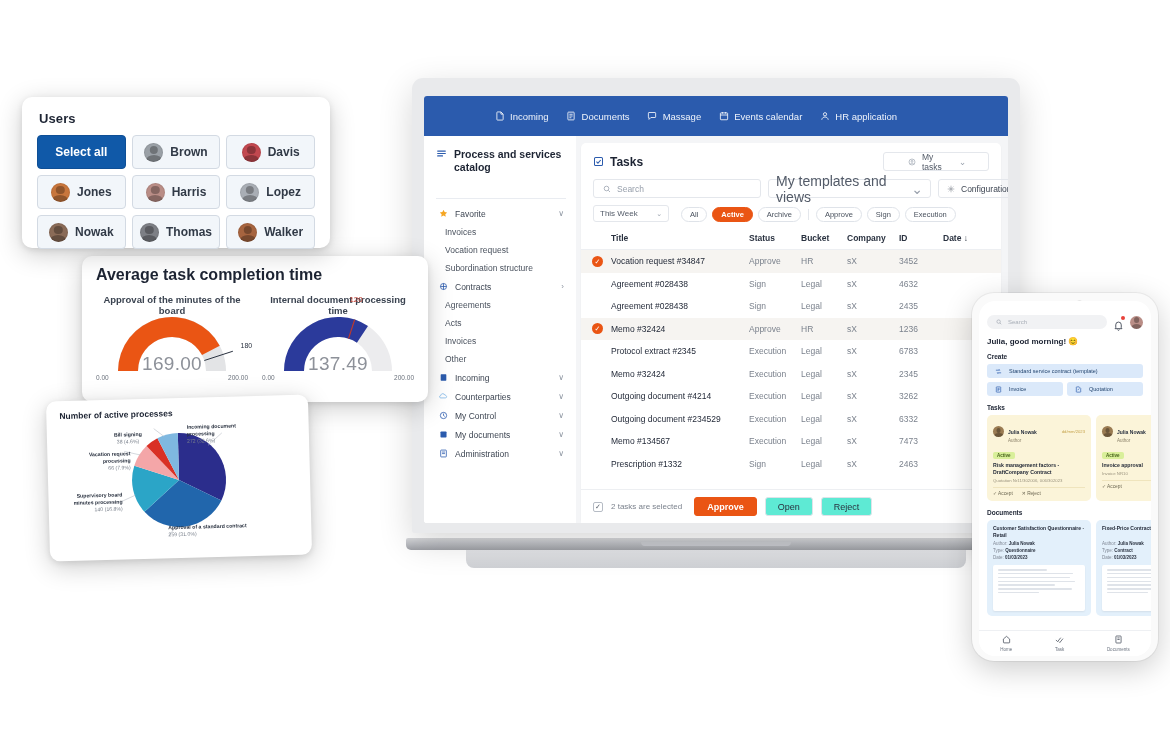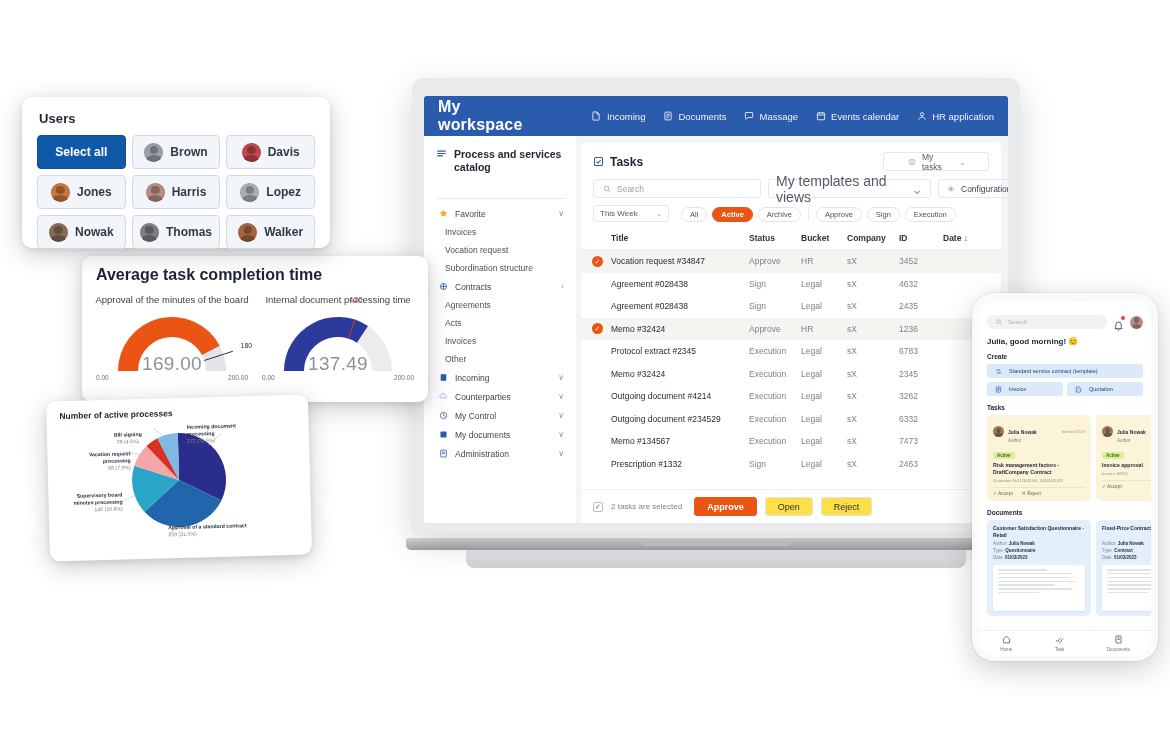--- a/index.html
+++ b/index.html
@@ -37,21 +37,21 @@
       border-radius:50% 50% 0 0;background:rgba(0,0,0,.28);}
   .av.a1{background:#9aa0a6;} .av.a2{background:#c2484f;} .av.a3{background:#c8763c;}
   .av.a4{background:#b98d86;} .av.a5{background:#a9aeb5;} .av.a6{background:#8a6b57;}
   .av.a7{background:#7d7f85;} .av.a8{background:#a6643f;}
 
   
   #gauge-card { left:82px; top:256px; width:346px; height:146px; padding:9px 12px; z-index:30; }
   .gauge-title { font-size:16px; font-weight:700; color:#1d2433; margin:1px 0 10px 2px; }
   .gauge-row { display:flex; gap:10px; }
   .gauge-cell { flex:1; position:relative; }
-  .gauge-sub { font-size:9.5px; color:#3a4350; text-align:center; margin-bottom:1px; height:12px;}
+  .gauge-sub { font-size:9.5px; color:#3a4350; text-align:center; margin-bottom:1px; height:12px;font-weight:bold;}
   .gauge-wrap { position:relative; width:100%; height:72px; }
   .gauge-wrap svg { display:block; margin:0 auto; overflow:visible;}
   .gauge-val { position:absolute; left:0; right:0; bottom:4px; text-align:center;
       font-size:19px; color:#8d9199; letter-spacing:.3px; }
   .gauge-min { position:absolute; left:2px; bottom:-2px; font-size:6.5px; color:#6a717c; }
   .gauge-max { position:absolute; right:2px; bottom:-2px; font-size:6.5px; color:#6a717c; }
   .thr-label { position:absolute; font-size:9px; }
 
   
   #pie-card { left:48px; top:398px; width:262px; height:160px; padding:9px 11px; z-index:50;
@@ -143,21 +143,21 @@
   .tbl-r .m { color:#7b828d; }
   .mark { width:11px; height:11px; border-radius:50%; background:#ea5514; margin-left:7px;
     display:flex; align-items:center; justify-content:center; color:#fff; font-size:7px; line-height:1;}
 
   .actions { height:34px; border-top:1px solid #edeff2; display:flex; align-items:center; gap:8px;
              padding:0 12px; background:#fff; flex:0 0 auto; }
   .cbox { width:10px; height:10px; border:1px solid #b6bcc5; border-radius:2px; display:flex;
           align-items:center; justify-content:center; color:#5a626e; font-size:7px;}
   .sel-txt { font-size:8px; color:#7b828d; margin-right:4px;}
   .btn { height:19px; padding:0 12px; border-radius:3px; font-size:9px; display:flex; align-items:center;
-         border:1px solid #dfe3e9; background:#fde047; color:#2a3240; }
+         border:1px solid #dfe3e9; background:#5eead4; color:#2a3240; }
   .btn.pri { background:#ea5514; border-color:#ea5514; color:#fff; font-weight:600; }
 
   
   #phone { position:absolute; left:972px; top:293px; width:186px; height:368px; z-index:60; }
   .ph-body { position:absolute; inset:0; background:#fafafa; border-radius:22px;
              box-shadow:0 8px 30px rgba(0,0,0,.20), 0 0 0 1px rgba(0,0,0,.05); padding:8px 7px 5px 7px;}
   .ph-notch { position:absolute; left:50%; top:6px; transform:translateX(-50%); width:52px; height:7px;
               display:flex; align-items:center; justify-content:center; gap:4px;}
   .ph-notch i{ display:block; width:24px;height:2.5px;border-radius:2px;background:#dcdcdc;}
   .ph-notch u{ display:block; width:5px;height:5px;border-radius:50%;background:#e6e6e6;}
@@ -214,21 +214,20 @@
 
 <div class="stage">
 
   <div id="laptop">
     <div class="laptop-foot"></div>
     <div class="laptop-base"></div>
     <div class="lid">
       <div class="screen">
 
         <div class="ws-head">
-          <div class="ws-title">My workspace</div>
           <div class="ws-nav">
 
             <div class="ws-nav-item">
               <span class="ico">
                 <svg width="10" height="10" viewBox="0 0 16 16" fill="none" stroke="#fff" stroke-width="1.3">
                   <path d="M9.5 1.5H4a1 1 0 0 0-1 1v11a1 1 0 0 0 1 1h8a1 1 0 0 0 1-1V5z"></path>
                     <path d="M9.5 1.5V5H13"></path>
                 </svg>
               </span>
               <span>Incoming</span>

